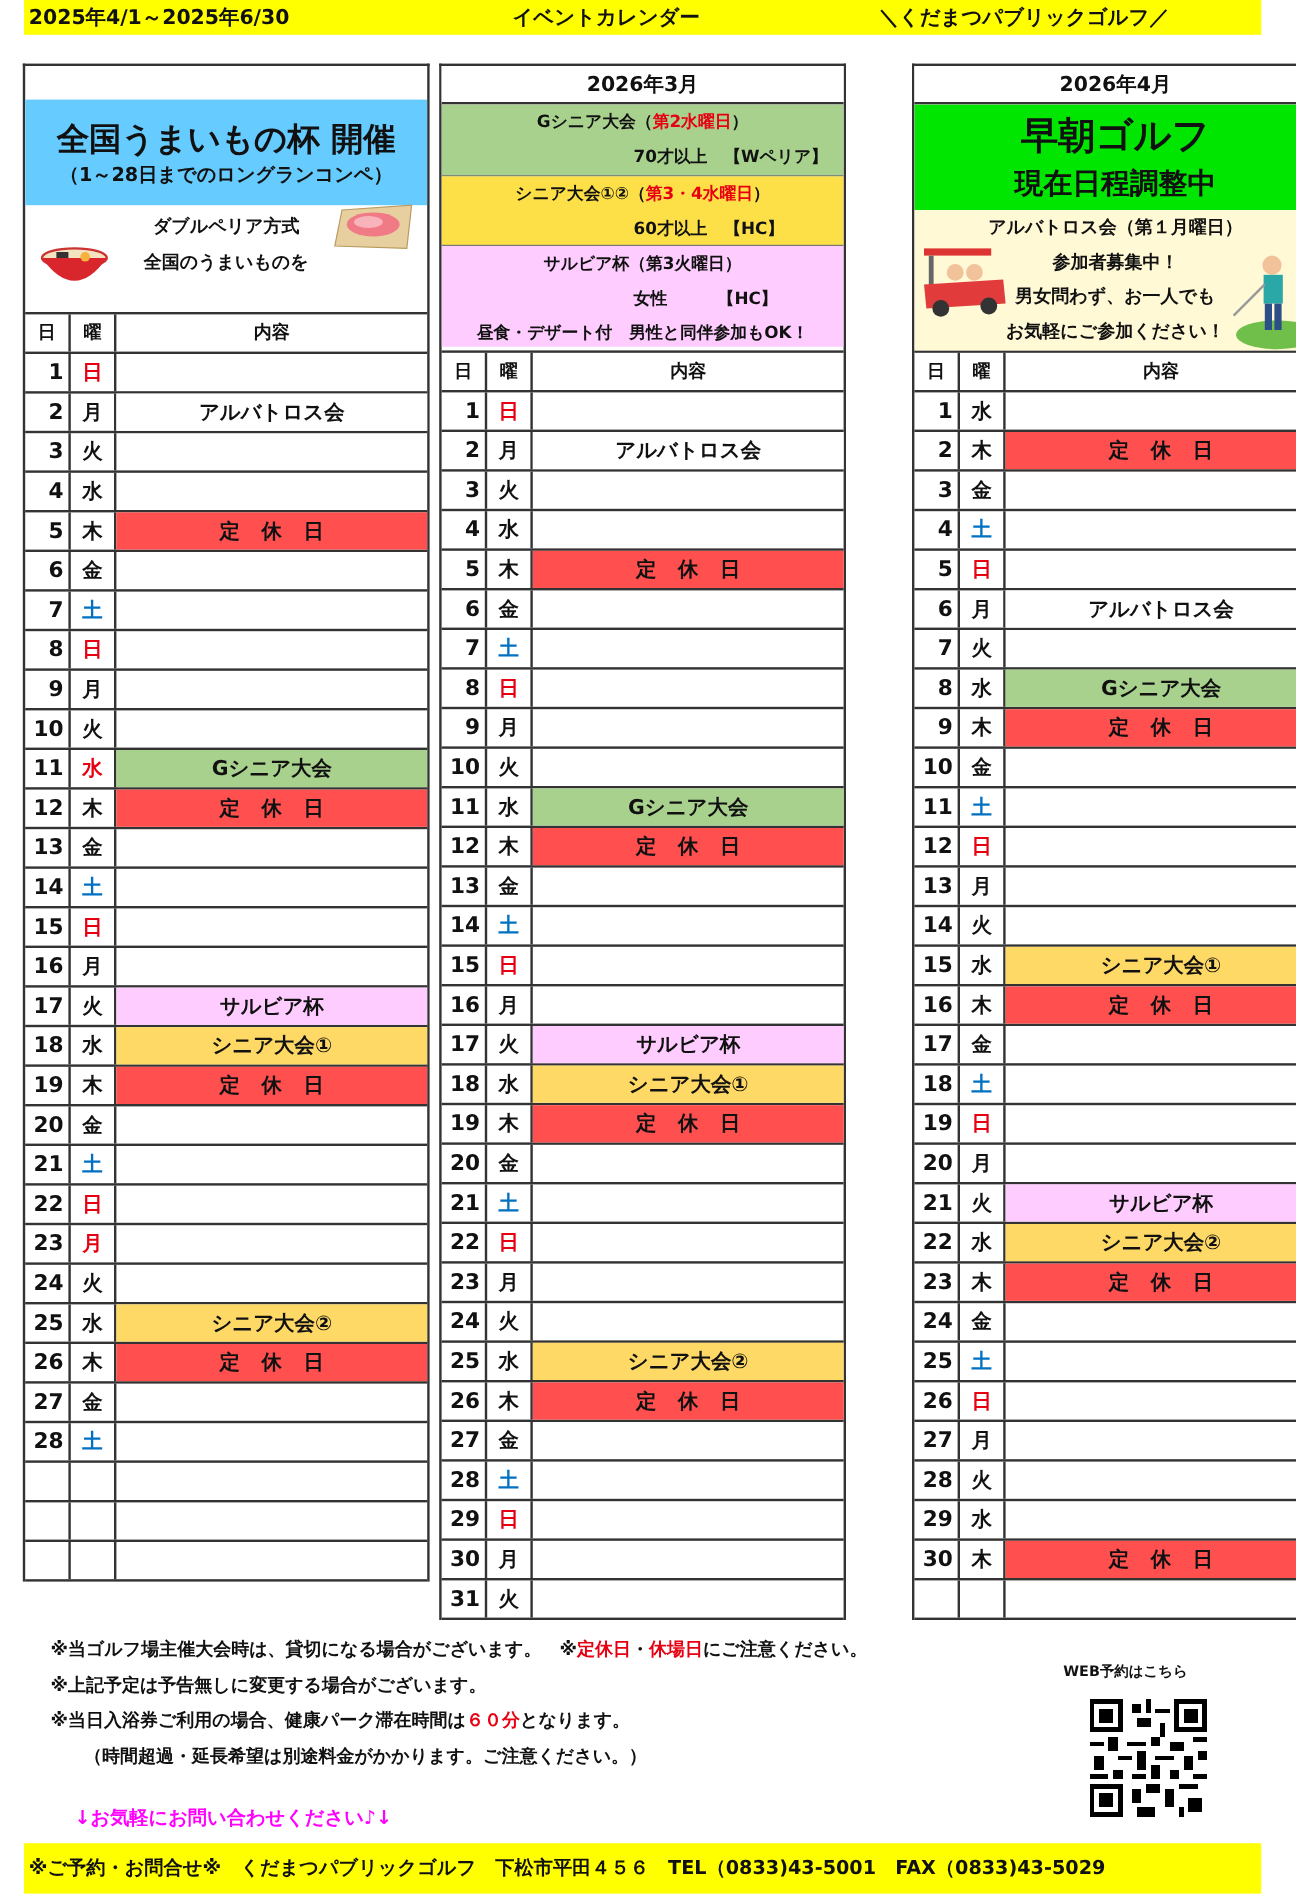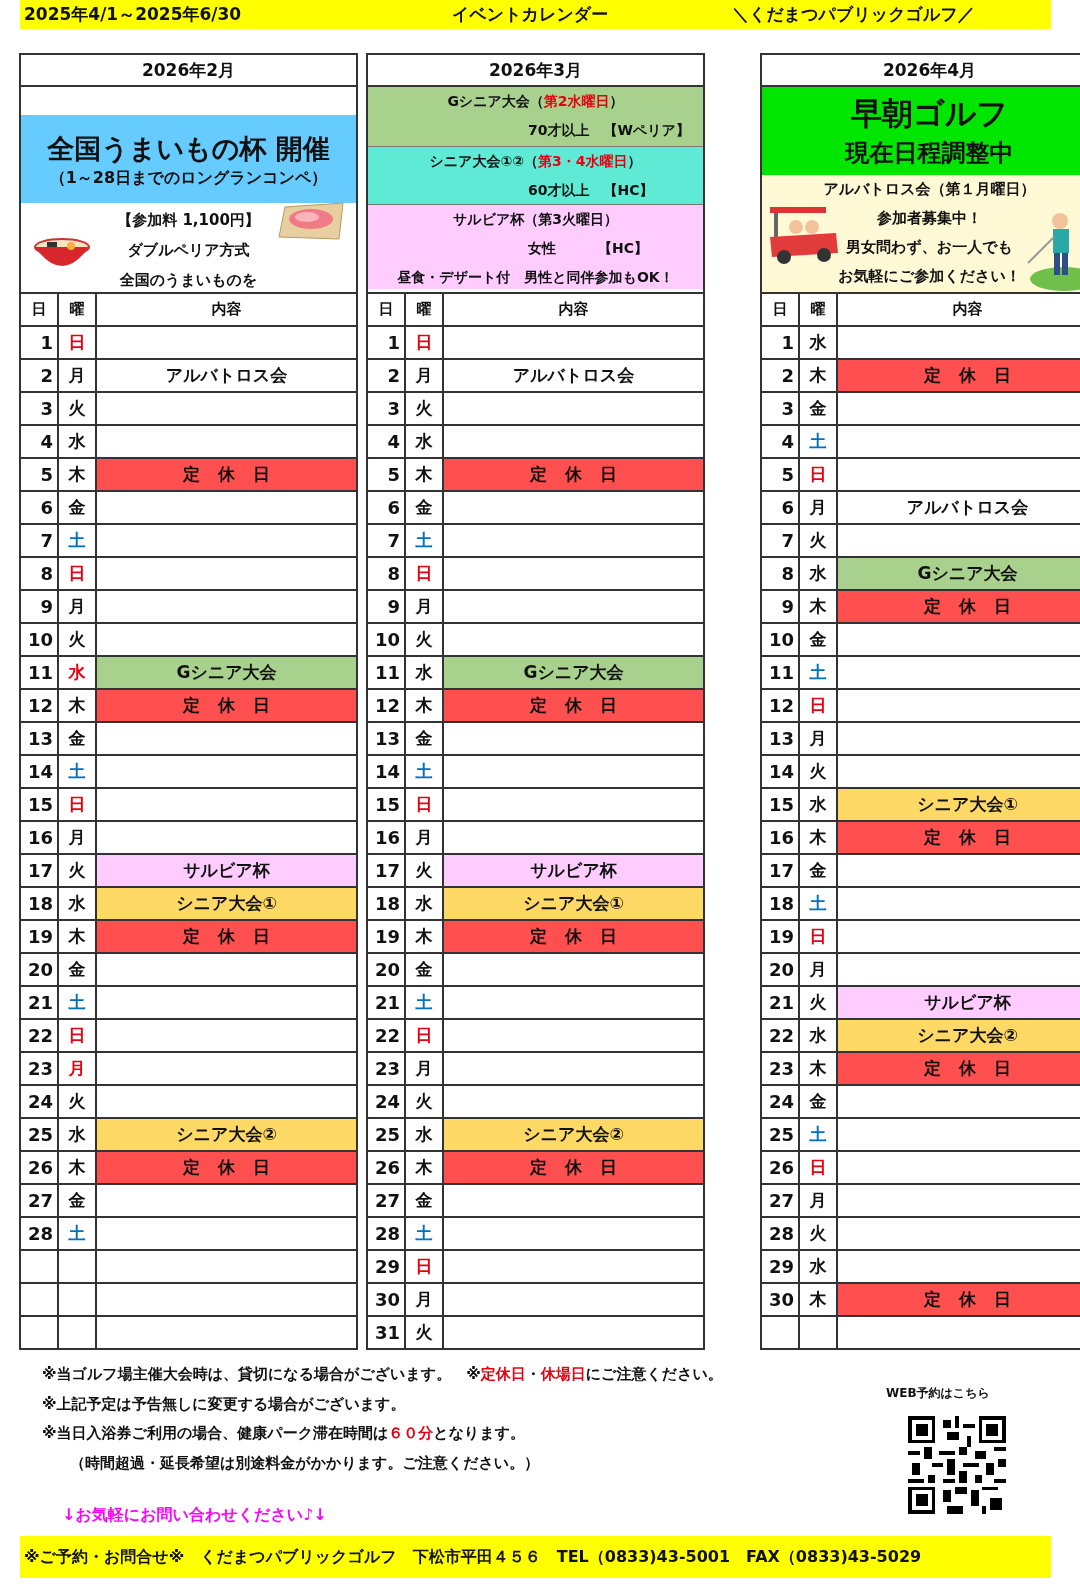--- a/index.html
+++ b/index.html
@@ -1,19 +1,19 @@
 <!DOCTYPE html>
 <html><head>
 <meta charset="utf-8">
 <style>
   * { box-sizing: border-box; margin: 0; padding: 0; }
   body { width: 1080px; height: 1587px; background: #fff; font-family: "DejaVu Sans", "Liberation Sans", sans-serif; color: #111; position: relative; overflow: hidden; }
   .topbar { position: absolute; left: 20px; top: 0; width: 1031px; height: 29px; background: #ffff00; display: flex; align-items: center; font-weight: bold; font-size: 17px; }
   .topbar .period { position: absolute; left: 4px; }
-  .topbar .title { position: absolute; left: 432px; }
+  .topbar .title { position: absolute; left: 407px; }
   .topbar .brand { position: absolute; left: 712px; }
   .panel { position: absolute; top: 53px; width: 339px; border: 2px solid #333; border-bottom: none; }
   .panel.p0 { left: 19px; }
   .panel.p1 { left: 366px; }
   .panel.p2 { left: 712px; margin-left: 48px; }
   .month-head { height: 32px; border-bottom: 2px solid #333; display: flex; align-items: center; justify-content: center; font-weight: bold; font-size: 17px; background: #fff; }
   .info { height: 207px; border-bottom: 2px solid #333; position: relative; overflow: hidden; }
   .grid-head, .row { display: flex; height: 33px; border-bottom: 2px solid #333; }
   .cell-d { width: 38px; border-right: 2px solid #333; display: flex; align-items: center; justify-content: flex-end; padding-right: 4px; font-weight: bold; font-size: 18px; }
   .cell-w { width: 38px; border-right: 2px solid #333; display: flex; align-items: center; justify-content: center; font-weight: bold; font-size: 17px; }
@@ -26,21 +26,21 @@
   .ev-gsenior { background: #a9d18e; }
   .ev-senior { background: #ffd966; }
   .ev-salvia { background: #ffccff; }
   .ev-albatross { background: #fff; }
   
   .feb-band { background: #66ccff; height: 88px; display: flex; flex-direction: column; align-items: center; justify-content: center; margin-top: 28px; }
   .feb-band .big { font-size: 27px; font-weight: bold; line-height: 38px; }
   .feb-band .sub { font-size: 16px; font-weight: bold; }
   .feb-body { text-align: center; font-weight: bold; font-size: 15px; line-height: 30px; padding-top: 2px; }
   .mar-g { background: #a9d18e; height: 60px; border-bottom: 1px solid #777; font-weight: bold; font-size: 14px; }
-  .mar-s { background: #5eead4; height: 58px; border-bottom: 1px solid #777; font-weight: bold; font-size: 14px; }
+  .mar-s { background: #fde047; height: 58px; border-bottom: 1px solid #777; font-weight: bold; font-size: 14px; }
   .mar-v { background: #ffccff; height: 84px; font-weight: bold; font-size: 14px; }
   .ln { height: 29px; display: flex; align-items: center; }
   .ln.c { justify-content: center; }
   .ln.r { padding-left: 160px; }
   .red { color: #e60012; }
   .apr-band { background: #00e600; height: 88px; display: flex; flex-direction: column; align-items: center; justify-content: center; }
   .apr-band .big { font-size: 31px; font-weight: bold; line-height: 44px; }
   .apr-band .sub { font-size: 24px; font-weight: bold; line-height: 36px; }
   .apr-body { background: #fff9d6; height: 152px; text-align: center; font-weight: bold; font-size: 15px; line-height: 29px; }
   .deco { position: absolute; }
@@ -54,28 +54,26 @@
 </head>
 <body>
 
 <div class="topbar">
   <span class="period">2025年4/1～2025年6/30</span>
   <span class="title">イベントカレンダー</span>
   <span class="brand">＼くだまつパブリックゴルフ／</span>
 </div>
 
 <div class="panel p0">
-  <div class="month-head">2026年2月</div>
   <div class="info">
     <div class="feb-band">
       <div class="big">全国うまいもの杯 開催</div>
       <div class="sub">（1～28日までのロングランコンペ）</div>
     </div>
     <div class="feb-body">
-      <div>【参加料 1,100円】</div>
       <div>ダブルペリア方式</div>
       <div>全国のうまいものを</div>
     </div>
     <svg class="deco" style="left:12px;top:148px" width="58" height="42">
       <ellipse cx="29" cy="12" rx="27" ry="8" fill="#f3e3c0" stroke="#c33" stroke-width="2"></ellipse>
       <path d="M2 12 Q29 50 56 12 Z" fill="#d9262c"></path>
       <circle cx="38" cy="11" r="4" fill="#f6b23a"></circle>
       <rect x="14" y="7" width="10" height="5" fill="#333"></rect>
     </svg>
     <svg class="deco" style="left:256px;top:112px" width="70" height="44">

